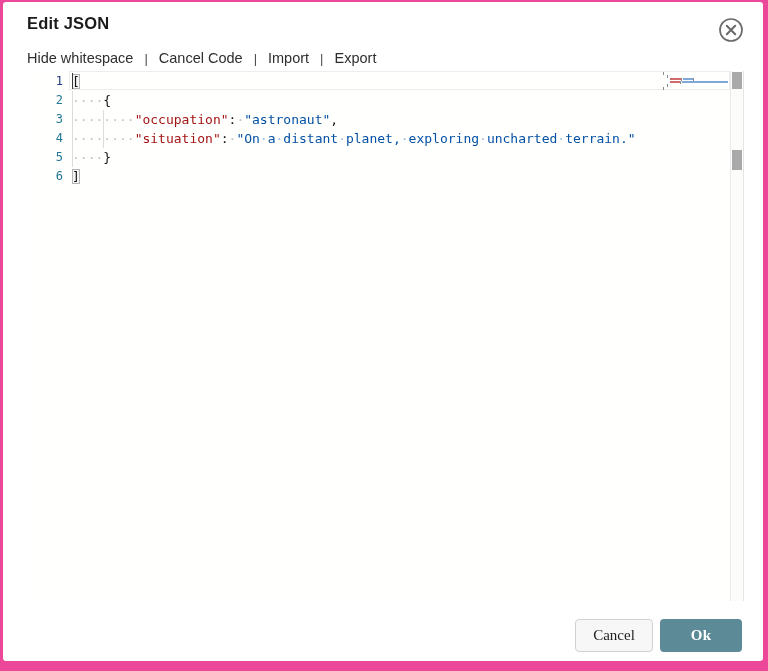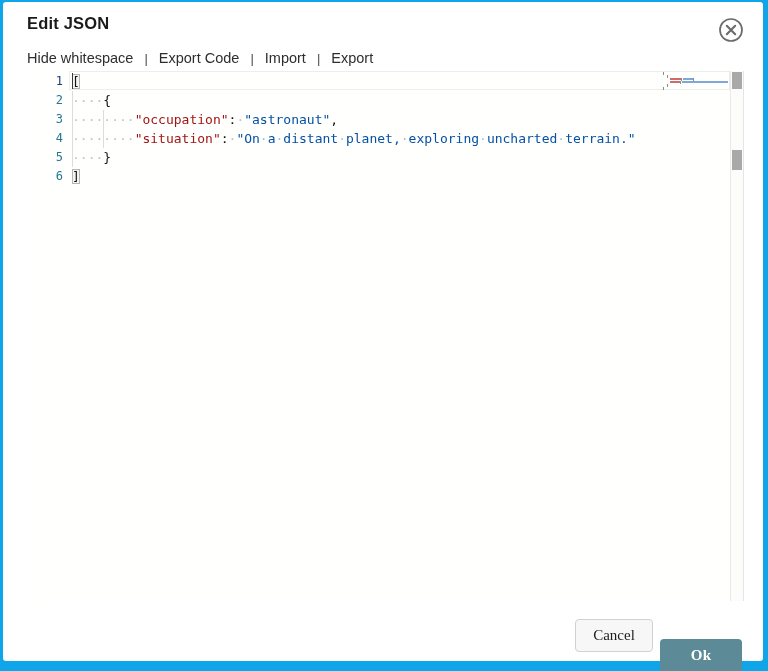--- a/index.html
+++ b/index.html
@@ -1,17 +1,17 @@
 <!DOCTYPE html>
 <html><head>
 <meta charset="utf-8">
 <style>
   html,body{margin:0;padding:0;}
   body{width:768px;height:671px;font-family:"Liberation Sans",sans-serif;}
-  .frame{position:relative;width:768px;height:671px;background:#0ea5e9;overflow:hidden;}
+  .frame{position:relative;width:768px;height:671px;background:#ec4899;overflow:hidden;}
   .dialog{position:absolute;left:3px;top:2px;width:760px;height:659px;background:#ffffff;border-radius:3px;}
 
   .title{position:absolute;left:24px;top:12px;font-size:16.5px;font-weight:700;color:#1b1b1b;letter-spacing:.2px;}
   .close{position:absolute;left:712px;top:12px;width:32px;height:32px;background:none;border:none;padding:0;cursor:pointer;}
 
   .toolbar{position:absolute;left:24px;top:48px;display:flex;align-items:center;font-size:14.5px;color:#2e2e2e;}
   .tb-item{cursor:pointer;white-space:nowrap;}
   .tb-sep{margin:0 11px;color:#4a4a4a;font-size:13px;}
 
   .editor{position:absolute;left:33px;top:69px;width:708px;height:530px;background:#fffffe;
@@ -60,21 +60,21 @@
     <button class="close">
       <svg width="32" height="32" viewBox="0 0 32 32">
         <circle cx="16" cy="16" r="11" fill="none" stroke="#6b6b6b" stroke-width="1.7"></circle>
         <path d="M11.8 11.8 L20.2 20.2 M20.2 11.8 L11.8 20.2" stroke="#6b6b6b" stroke-width="2.1" stroke-linecap="round"></path>
       </svg>
     </button>
 
     <div class="toolbar">
       <span class="tb-item">Hide whitespace</span>
       <span class="tb-sep">|</span>
-      <span class="tb-item">Export Code</span>
+      <span class="tb-item">Cancel Code</span>
       <span class="tb-sep">|</span>
       <span class="tb-item">Import</span>
       <span class="tb-sep">|</span>
       <span class="tb-item">Export</span>
     </div>
 
     <div class="editor">
       <div class="cur-line"></div>
       <div class="ed-margin">
           <div class="margin-row active">1</div>
@@ -107,16 +107,16 @@
             <div class="mm-mark mm-punct" style="left: 0px; top: 16px; width: 1px;"></div>
           </div>
       </div>
       <div class="scrollstrip">
         <div class="thumb t1"></div>
         <div class="thumb t2"></div>
       </div>
     </div>
 
     <button class="btn btn-cancel">Cancel</button>
-    <button class="btn btn-ok" style="background: rgb(93, 138, 151); margin-top: 20px;">Ok</button>
+    <button class="btn btn-ok" style="background: rgb(93, 138, 151);">Ok</button>
 
   </div>
 </div>
 
 </body></html>

